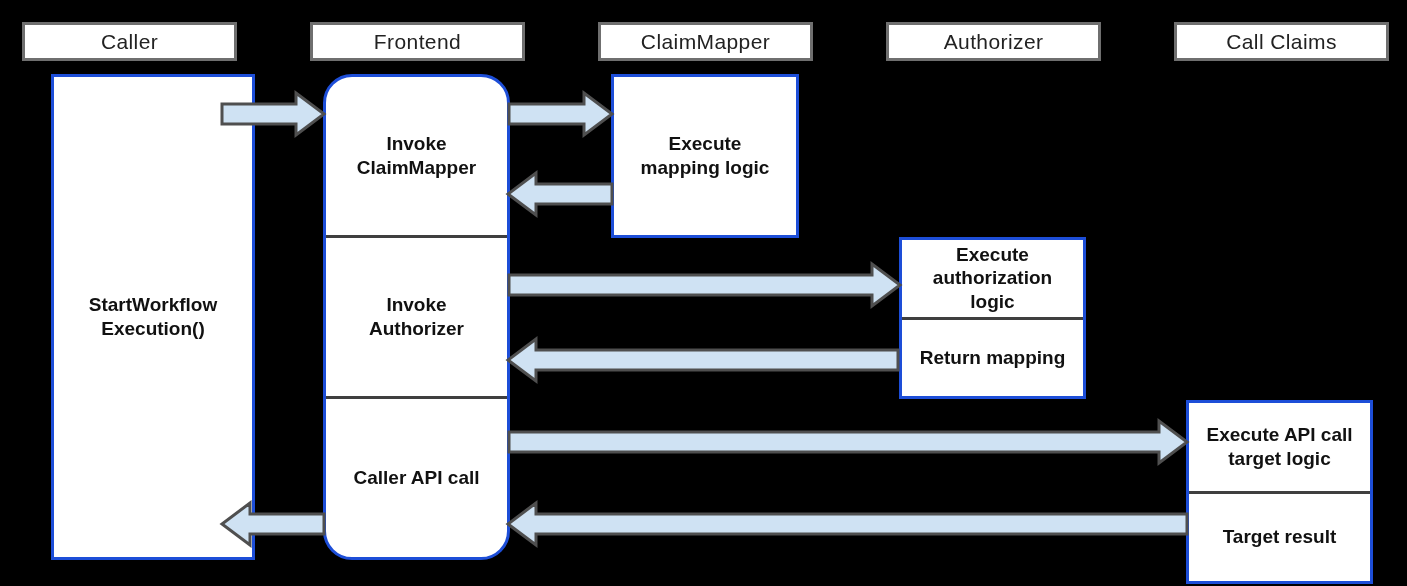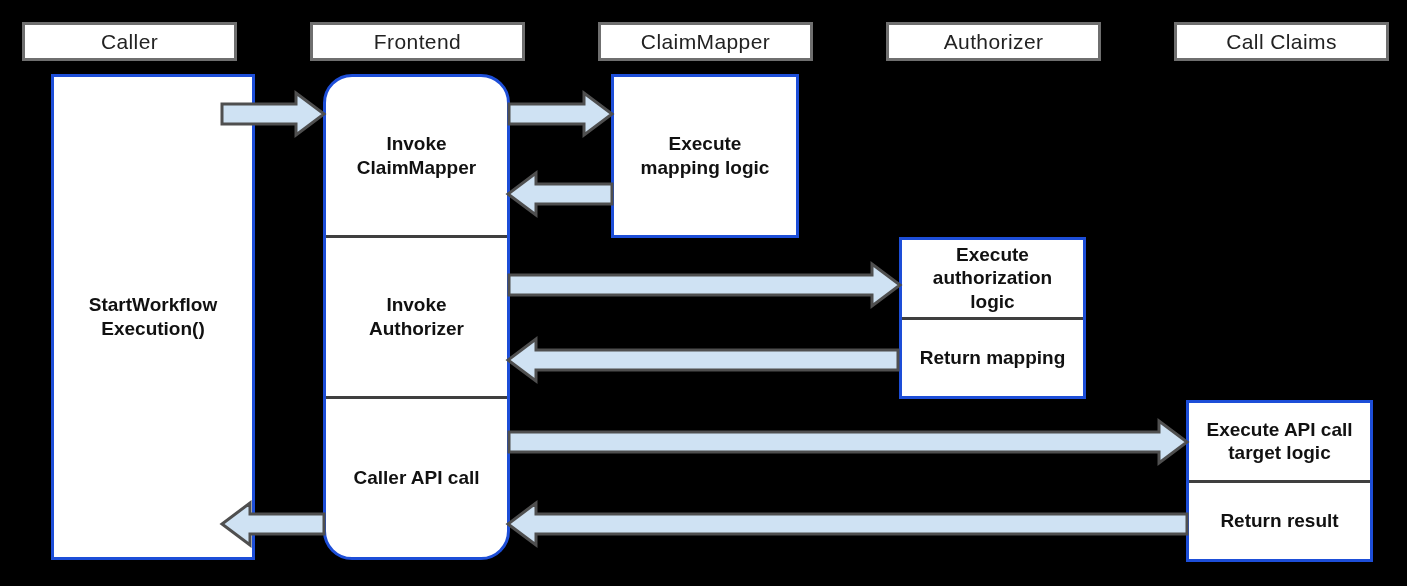--- a/index.html
+++ b/index.html
@@ -20,21 +20,21 @@
   #hdr-calltarget{left:1174px}
 
   .col{
     position:absolute;background:#fff;border:3px solid #1d4ed8;box-sizing:border-box;
     display:flex;flex-direction:column;
   }
   #col-caller{left:51px;top:74px;width:204px;height:486px;}
   #col-frontend{left:323px;top:74px;width:187px;height:486px;border-radius:29px;}
   #col-claimmapper{left:611px;top:74px;width:188px;height:164px;}
   #col-authorizer{left:899px;top:237px;width:187px;height:162px;}
-  #col-calltarget{left:1186px;top:400px;width:187px;height:162px;}
+  #col-calltarget{left:1186px;top:400px;width:187px;height:184px;}
 
   .row{
     flex:1;display:flex;align-items:center;justify-content:center;
     text-align:center;font-weight:700;font-size:19px;line-height:1.25;
     color:#111;white-space:pre-line;padding:0 6px;
   }
   .row + .row{border-top:3px solid #3f3f3f;}
 
   .arrows{position:absolute;left:0;top:0;width:1407px;height:586px;pointer-events:none;}
   .arrow{fill:#cfe2f3;stroke:#4f4f4f;stroke-width:3;}
@@ -81,21 +81,21 @@
   <div class="col" id="col-authorizer">
     <div class="row">Execute
 authorization
 logic</div>
     <div class="row">Return mapping</div>
   </div>
 
   <div class="col" id="col-calltarget">
     <div class="row">Execute API call
 target logic</div>
-    <div class="row">Return result</div>
+    <div class="row">Target result</div>
   </div>
 
   <svg class="arrows" viewBox="0 0 1407 586" xmlns="http://www.w3.org/2000/svg">
     <polygon class="arrow" points="222,104 296,104 296,93 324,114 296,135 296,124 222,124"></polygon>
     <polygon class="arrow" points="509,104 584,104 584,93 612,114 584,135 584,124 509,124"></polygon>
     <polygon class="arrow" points="612,184 536,184 536,173 508,194 536,215 536,204 612,204"></polygon>
     <polygon class="arrow" points="509,275 872,275 872,264 900,285 872,306 872,295 509,295"></polygon>
     <polygon class="arrow" points="898,350 536,350 536,339 508,360 536,381 536,370 898,370"></polygon>
     <polygon class="arrow" points="509,432 1159,432 1159,421 1187,442 1159,463 1159,452 509,452"></polygon>
     <polygon class="arrow" points="1187,514 536,514 536,503 508,524 536,545 536,534 1187,534"></polygon>

